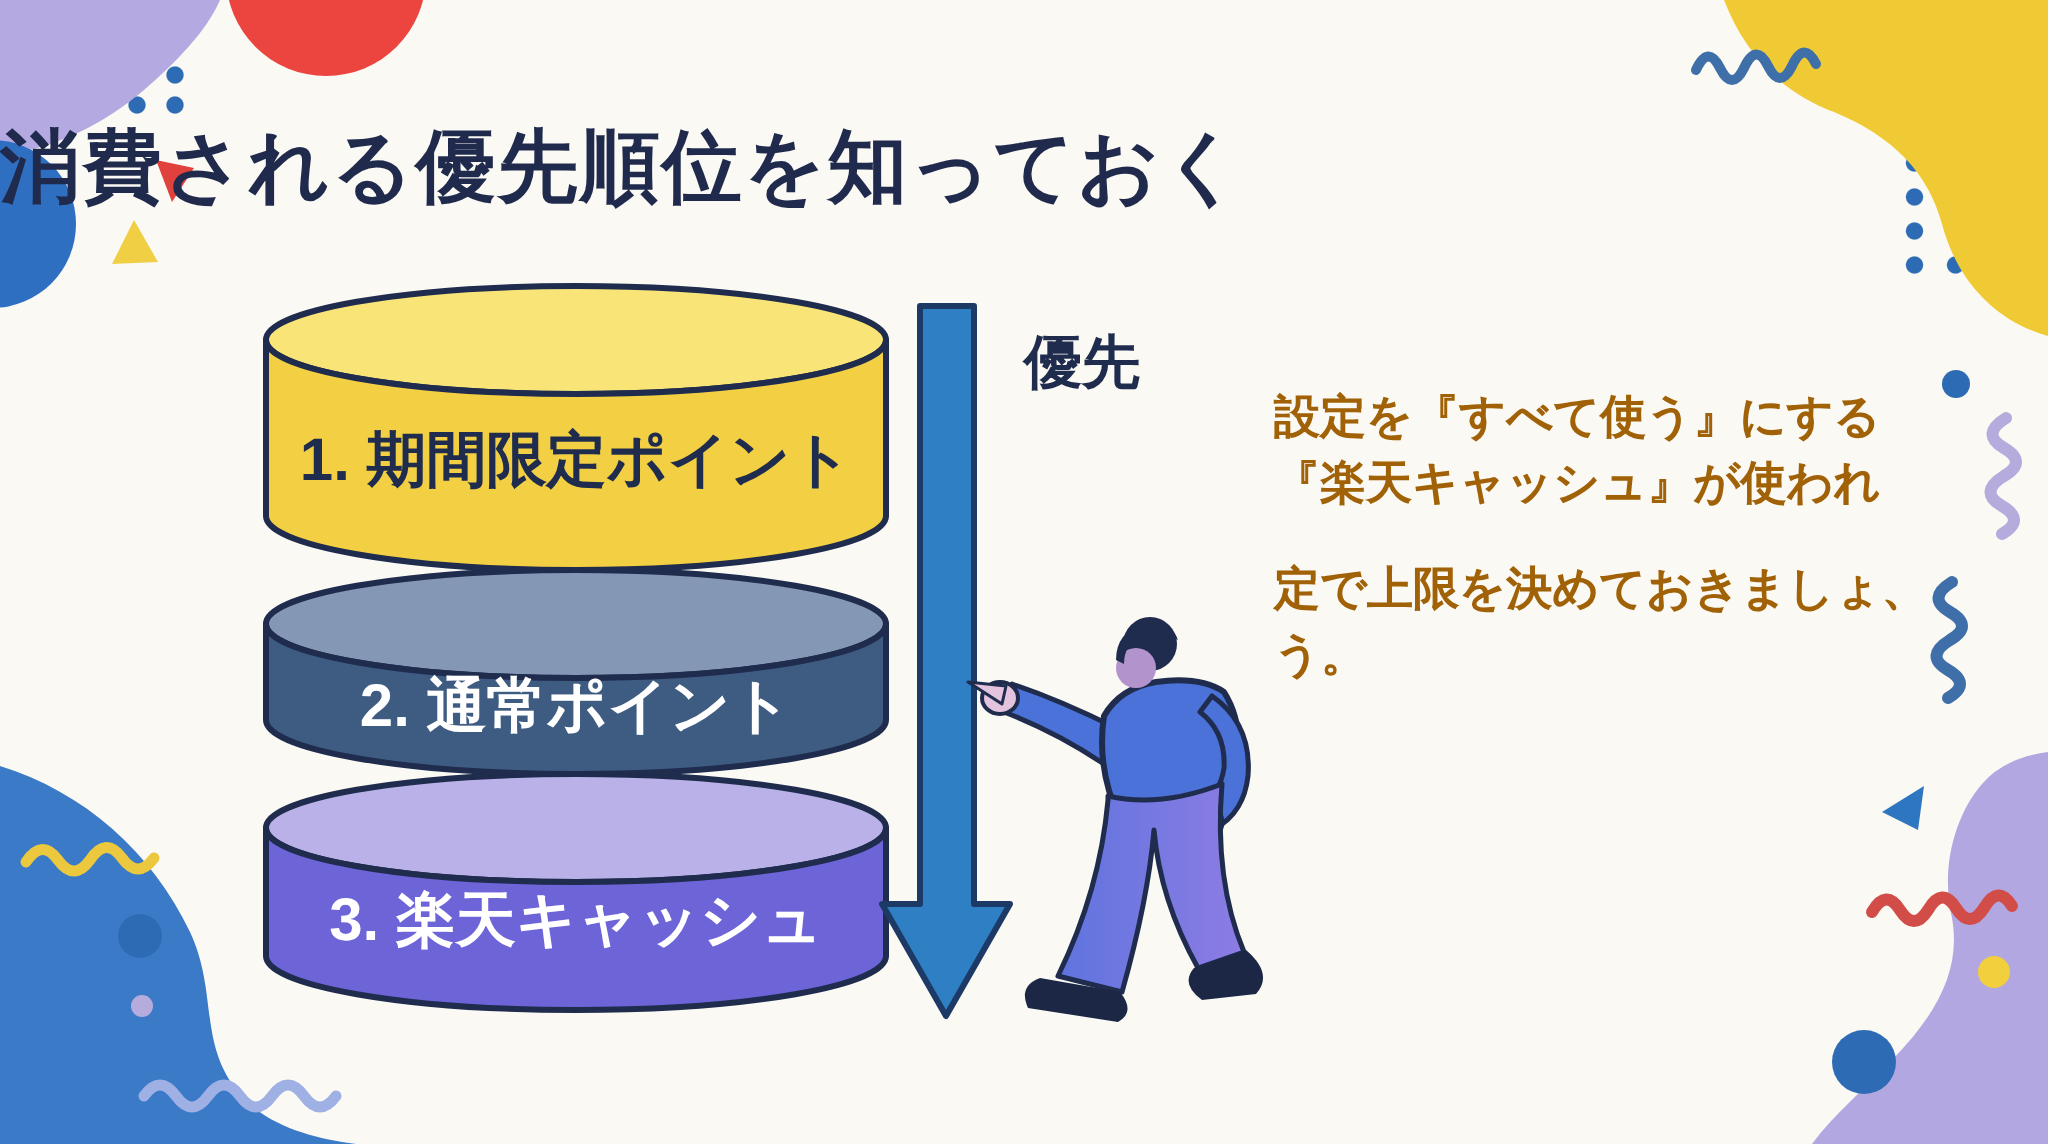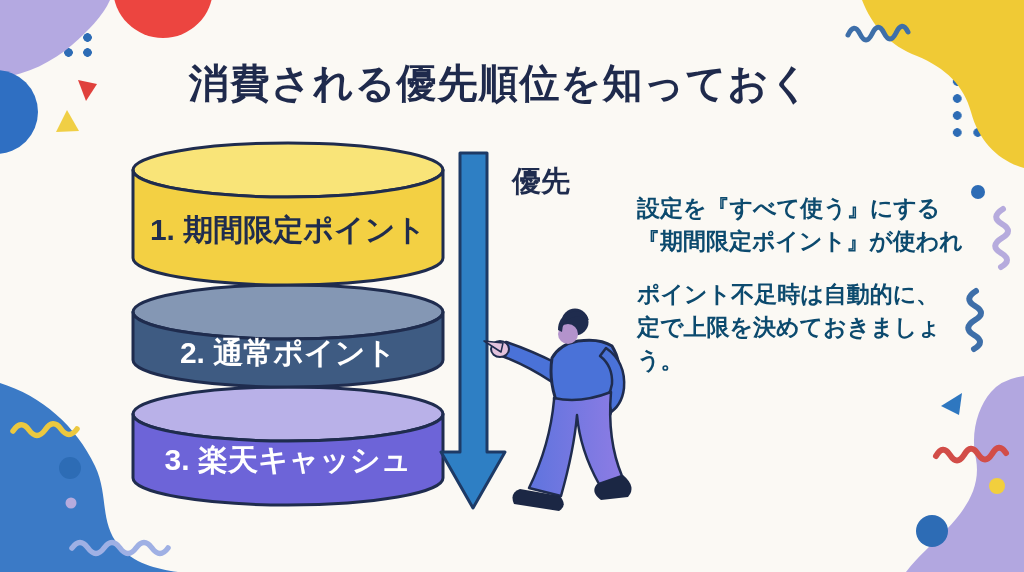--- a/index.html
+++ b/index.html
@@ -15,28 +15,28 @@
     background:radial-gradient(circle,#2d6cb5 4px,rgba(0,0,0,0) 4.6px);
     background-size:19px 15px;
   }
   .dot-grid.tr{
     left:947px;top:73px;width:82px;height:68px;
     background:radial-gradient(circle,#2d6cb5 4px,rgba(0,0,0,0) 4.6px);
     background-size:20.5px 17px;
   }
   .page-title{
     position:absolute;left:0;top:56px;width:1000px;
-    text-align:center;
+    text-align:left;
     font-size:40px;font-weight:900;letter-spacing:1px;
     color:#1f2a4c;
     z-index:3;
   }
   .side-text{
     position:absolute;left:637px;top:192px;width:345px;z-index:3;
-    color:#0c4a6e;font-weight:bold;font-size:23px;
+    color:#a16207;font-weight:bold;font-size:23px;
   }
   .side-text .line{height:33px;line-height:33px;white-space:nowrap;}
   .side-text .para{margin:0 0 20px 0;}
   .diagram-svg{position:absolute;left:0;top:0;z-index:2;}
   .decor-svg{position:absolute;left:0;top:0;z-index:1;}
   .cyl-label{font-family:"Liberation Sans","DejaVu Sans",sans-serif;font-weight:bold;font-size:30px;}
   .priority-label{font-family:"Liberation Sans","DejaVu Sans",sans-serif;font-weight:800;font-size:29px;}
 </style>
 </head>
 <body>
@@ -122,22 +122,21 @@
       <path d="M554,400 Q550,445 529,488 L561,496 Q574,450 577,415 Q580,450 599,484 L622,476 Q607,440 611,392 Q580,404 554,398 Z" fill="url(#pantsGrad)" stroke="#1f2c4e" stroke-width="2.5" stroke-linejoin="round"></path>
 
       <path d="M520,489 L560,496 Q568,506 559,511 L514,504 Q509,493 520,489 Z" fill="#1b2744"></path>
       <path d="M597,484 L623,475 Q637,487 628,497 L601,500 Q590,492 597,484 Z" fill="#1b2744"></path>
     </g>
   </svg>
 
   <div class="side-text">
     <div class="para">
       <div class="line">設定を『すべて使う』にする</div>
-      <div class="line">『期間限定ポイント』が使われ</div>
+      <div class="line">『楽天キャッシュ』が使われ</div>
     </div>
     <div class="para">
-      <div class="line">ポイント不足時は自動的に、</div>
-      <div class="line">定で上限を決めておきましょ</div>
+      <div class="line">定で上限を決めておきましょ、</div>
       <div class="line">う。</div>
     </div>
   </div>
 
 </div>
 
 </body></html>

